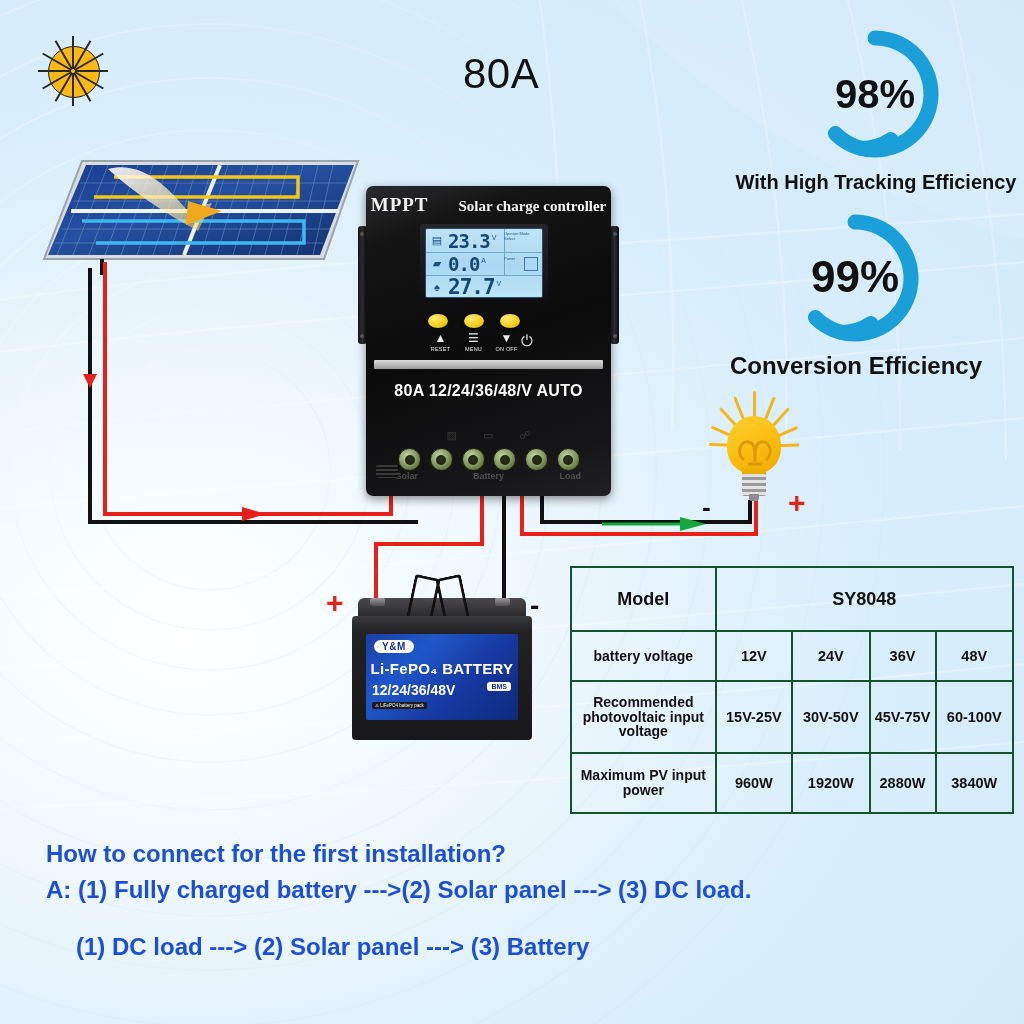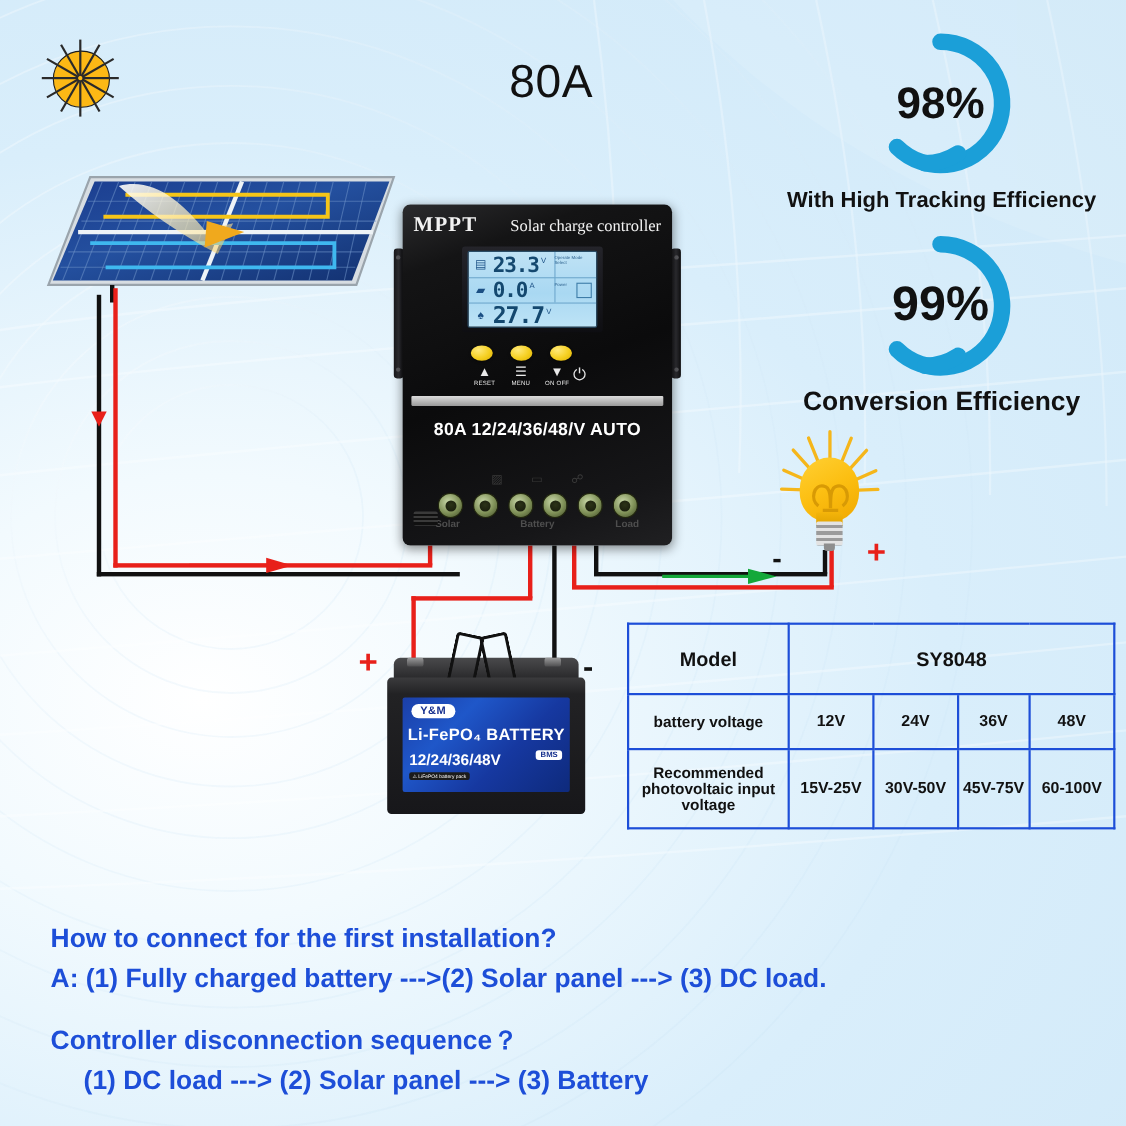--- a/index.html
+++ b/index.html
@@ -35,21 +35,21 @@
     background:linear-gradient(160deg,#2b2b2d 0%,#141415 16%,#0b0b0c 50%,#161618 85%,#202022 100%);
     box-shadow:0 3px 10px rgba(0,0,0,.45);}
   .ctl-ear{position:absolute;width:9px;height:118px;border-radius:3px;
     background:linear-gradient(90deg,#17171a,#303034,#0d0d0f);}
   .ctl-ear.l{left:-8px;top:40px;}
   .ctl-ear.r{right:-8px;top:40px;}
   .ctl-screwL{position:absolute;width:4px;height:4px;border-radius:50%;background:#5a5a5e;}
   .ctl-brand{position:absolute;top:8px;left:0;width:100%;text-align:center;color:#f2f2f2;
     font-family:"Liberation Serif",serif;}
   .ctl-brand b{font-size:19px;font-weight:bold;letter-spacing:1px;text-align:right;}
-  .ctl-brand span{font-size:15px;margin-left:26px;}
+  .ctl-brand span{font-size:15px;margin-left:26px;font-weight:bold;}
   .lcd-bezel{position:absolute;left:54px;top:38px;width:128px;height:78px;border-radius:3px;
     background:linear-gradient(180deg,#24242a,#0e0e12);padding:4px;box-sizing:border-box;}
   .lcd{position:absolute;left:59px;top:42px;width:118px;height:70px;border-radius:2px;
     background:linear-gradient(180deg,#bfe2f5 0%,#a9d8f2 55%,#bde3f6 100%);
     border:1px solid #2a4d66;box-sizing:border-box;overflow:hidden;}
   .lcd-row{position:absolute;left:0;width:100%;height:23px;display:flex;align-items:center;}
   .lcd-ico{width:22px;text-align:center;color:#1b4f84;font-size:11px;}
   .lcd-val{font-family:"DejaVu Sans Mono",monospace;font-size:19px;color:#14486f;
     letter-spacing:-1px;font-weight:bold;}
   .lcd-unit{font-size:7px;color:#1b4f84;margin-left:2px;align-self:flex-start;margin-top:5px;}
@@ -131,21 +131,21 @@
 
   
   .wire{position:absolute;background:#111;}
   .wire.red{background:#e8201a;}
 
   
   .pm{position:absolute;font-weight:bold;line-height:1;}
 
   
   #spec{position:absolute;left:570px;top:566px;width:444px;border-collapse:collapse;}
-  #spec td{border:2px solid #1d4ed8;text-align:center;color:#111;font-weight:bold;
+  #spec td{border:2px solid #14532d;text-align:center;color:#111;font-weight:bold;
     font-size:14.5px;padding:4px 2px;background:transparent;}
   #spec td.head{font-size:18px;}
   #spec td.rowlab{font-size:14px;line-height:1.05;}
 
   
   #copy{position:absolute;left:46px;top:836px;width:930px;color:#1d4ed8;}
   #copy .l{font-size:24px;font-weight:bold;line-height:1.52;white-space:nowrap;}
   #copy .gap{height:20px;}
   #copy .indent{padding-left:30px;}
 </style>
@@ -191,21 +191,21 @@
       <path d="M640 0 C 664 130, 678 270, 672 430"></path>
       <path d="M742 0 C 772 140, 790 280, 786 440"></path>
       <path d="M848 0 C 882 150, 902 290, 900 450"></path>
       <path d="M952 0 C 986 160, 1006 300, 1006 460"></path>
     </g>
     <path d="M612 0 L1024 0 L1024 240 C 840 190, 700 96, 612 0 Z" fill="#ffffff" fill-opacity=".18"></path>
   </svg>
 
   <div class="ttl80">80A</div>
 
-  <div class="badge" style="left:780px;top:28px;width:150px;height:150px;">
+  <div class="badge" style="left:800px;top:28px;width:150px;height:150px;">
     <svg class="ring" width="132" height="132" viewBox="0 0 132 132" style="left:9px;top:0;">
       <path d="M66 10 a56 56 0 1 1 -39.6 95.6" fill="none" stroke="#1b9fd8" stroke-width="15" stroke-linecap="round"></path>
       <path d="M52 120.5 a56 56 0 0 0 30 -9" fill="none" stroke="#1b9fd8" stroke-width="15" stroke-linecap="round"></path>
     </svg>
     <div class="ring-num" style="top:44px;font-size:40px;left:9px;width:132px;">98%</div>
     <div class="badge-cap" style="left:-94px;top:143px;width:340px;font-size:20px;">With High Tracking Efficiency</div>
   </div>
 
   <div class="badge" style="left:780px;top:212px;width:150px;height:150px;">
     <svg class="ring" width="132" height="132" viewBox="0 0 132 132" style="left:9px;top:0;">
@@ -458,24 +458,30 @@
       <td style="width:62px;">36V</td>
       <td style="width:75px;">48V</td>
     </tr>
     <tr>
       <td class="rowlab" style="height:62px;">Recommended photovoltaic input voltage</td>
       <td>15V-25V</td>
       <td>30V-50V</td>
       <td>45V-75V</td>
       <td>60-100V</td>
     </tr>
+    <tr>
+      <td class="rowlab" style="height:50px;">Maximum PV input power</td>
+      <td>960W</td>
+      <td>1920W</td>
+      <td>2880W</td>
+      <td>3840W</td>
+    </tr>
   </tbody>
     </table>
 
   <div id="copy">
     <div class="l">How to connect for the first installation?</div>
     <div class="l">A: (1) Fully charged battery ---&gt;(2) Solar panel ---&gt; (3) DC load.</div>
     <div class="gap"></div>
-    <div class="l">Controller disconnection sequence？</div>
     <div class="l indent">(1) DC load ---&gt; (2) Solar panel ---&gt; (3) Battery</div>
   </div>
 
 </div>
 
 </body></html>

